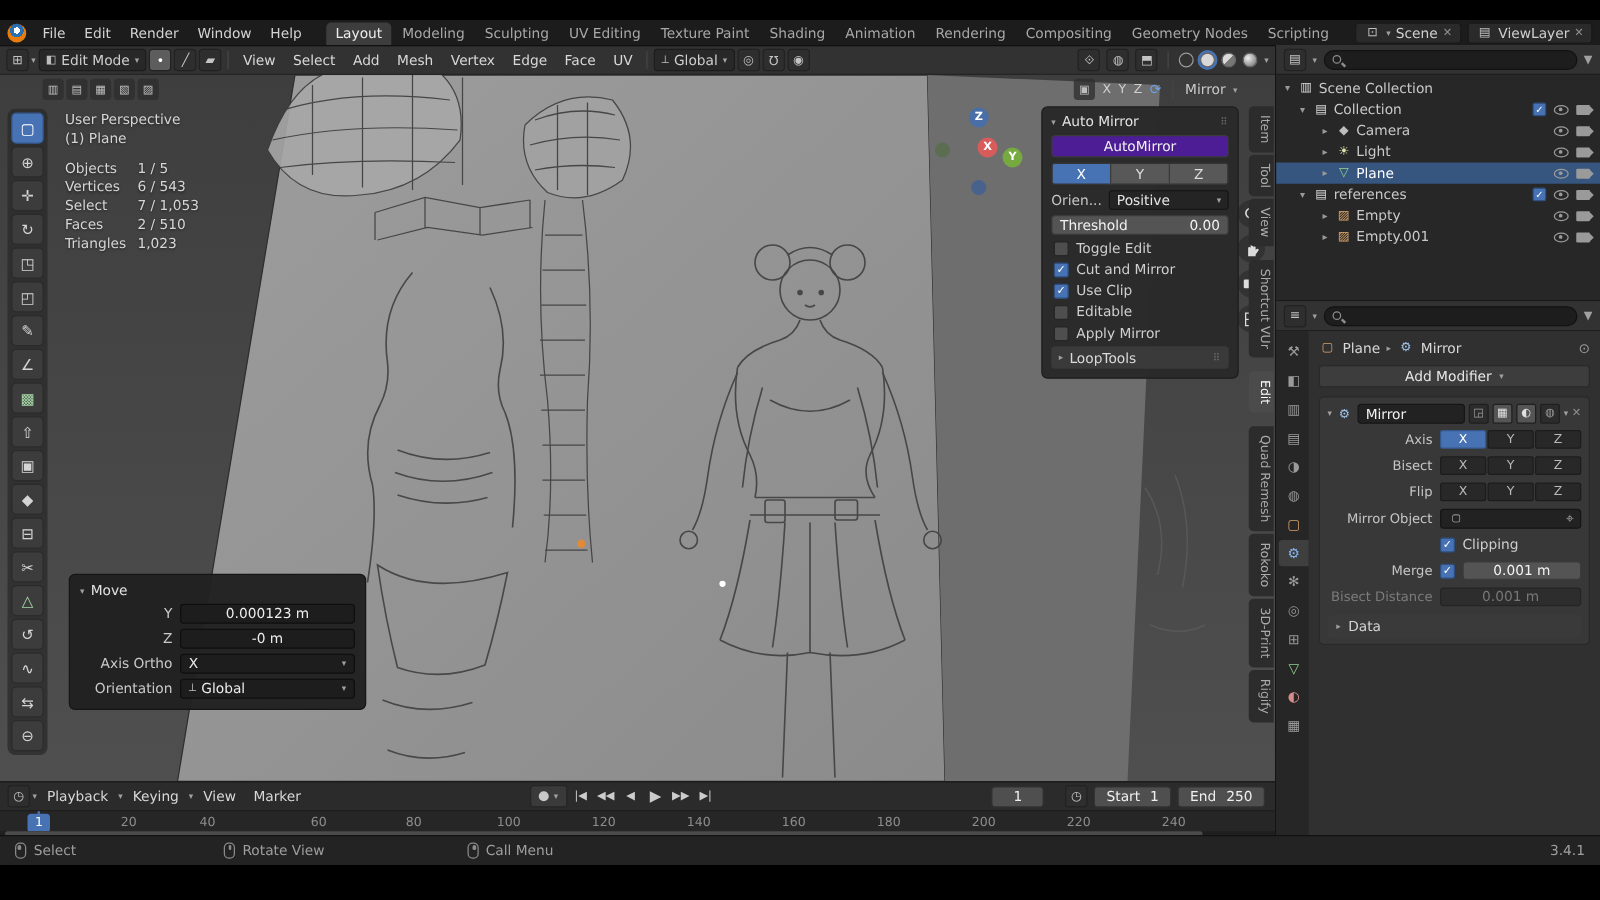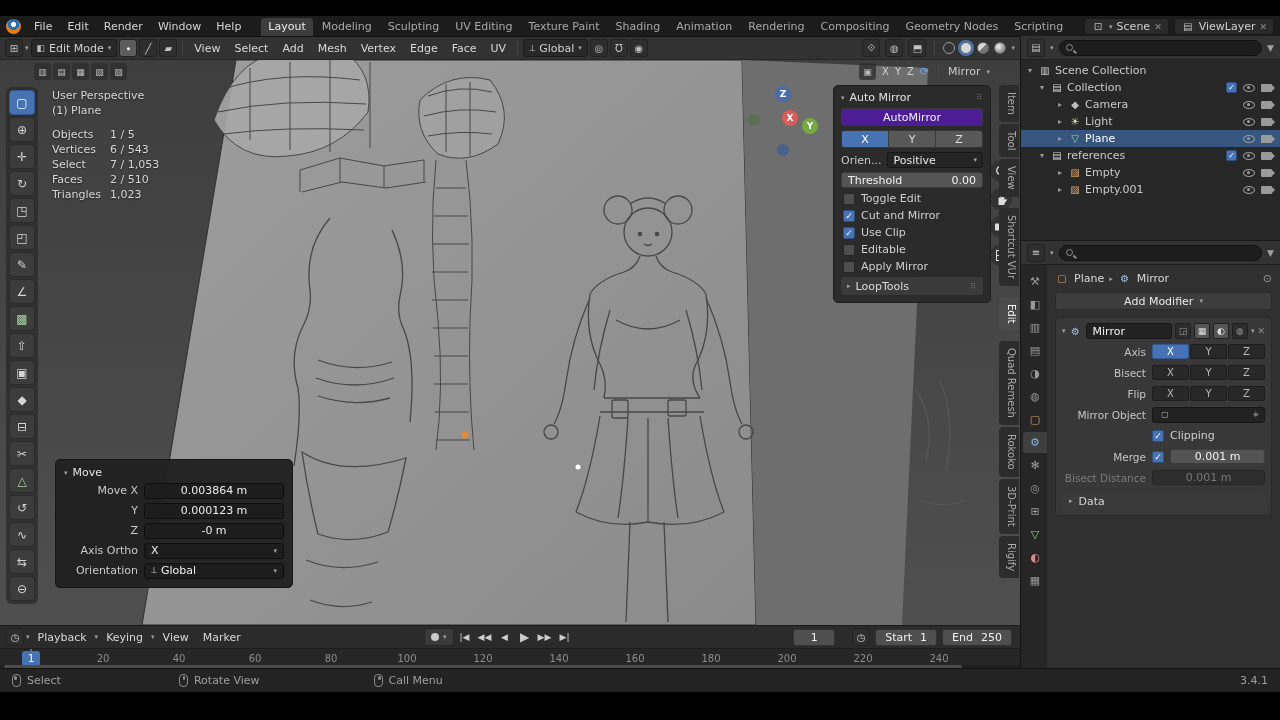--- a/index.html
+++ b/index.html
@@ -480,24 +480,20 @@
     <span class="vtab">3D-Print</span>
     <span class="vtab">Rigify</span>
   </div>
 
   <div id="move">
     <div class="panel-head">
       <span class="caret">▾</span>
       <span>Move</span>
     </div>
     <div class="mrow">
-      <span class="mlabel">Move X</span>
-      <span class="mfield">0.003864 m</span>
-    </div>
-    <div class="mrow">
       <span class="mlabel">Y</span>
       <span class="mfield">0.000123 m</span>
     </div>
     <div class="mrow">
       <span class="mlabel">Z</span>
       <span class="mfield">-0 m</span>
     </div>
     <div class="mrow">
       <span class="mlabel">Axis Ortho</span>
       <span class="mdrop">
@@ -546,21 +542,21 @@
         <span>1</span>
       </span>
       <span class="chip2">
         <span>End</span>
         <span>250</span>
       </span>
     </div>
   </div>
   <div id="ruler">
     <span class="tick" style="left:103px">20</span>
-    <span class="tick" style="left:179px">40</span>
+    <span class="tick" style="left:166px">40</span>
     <span class="tick" style="left:255px">60</span>
     <span class="tick" style="left:331px">80</span>
     <span class="tick" style="left:407px">100</span>
     <span class="tick" style="left:483px">120</span>
     <span class="tick" style="left:559px">140</span>
     <span class="tick" style="left:635px">160</span>
     <span class="tick" style="left:711px">180</span>
     <span class="tick" style="left:787px">200</span>
     <span class="tick" style="left:863px">220</span>
     <span class="tick" style="left:939px">240</span>

